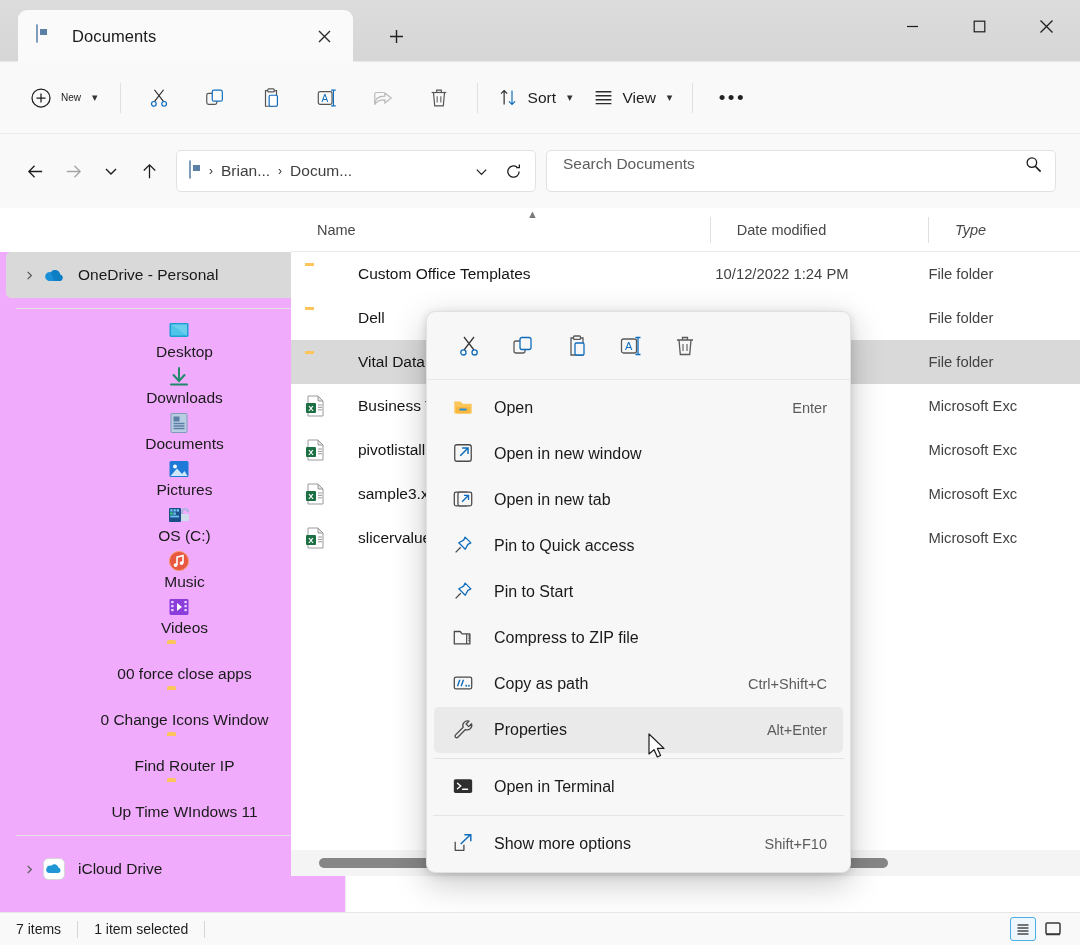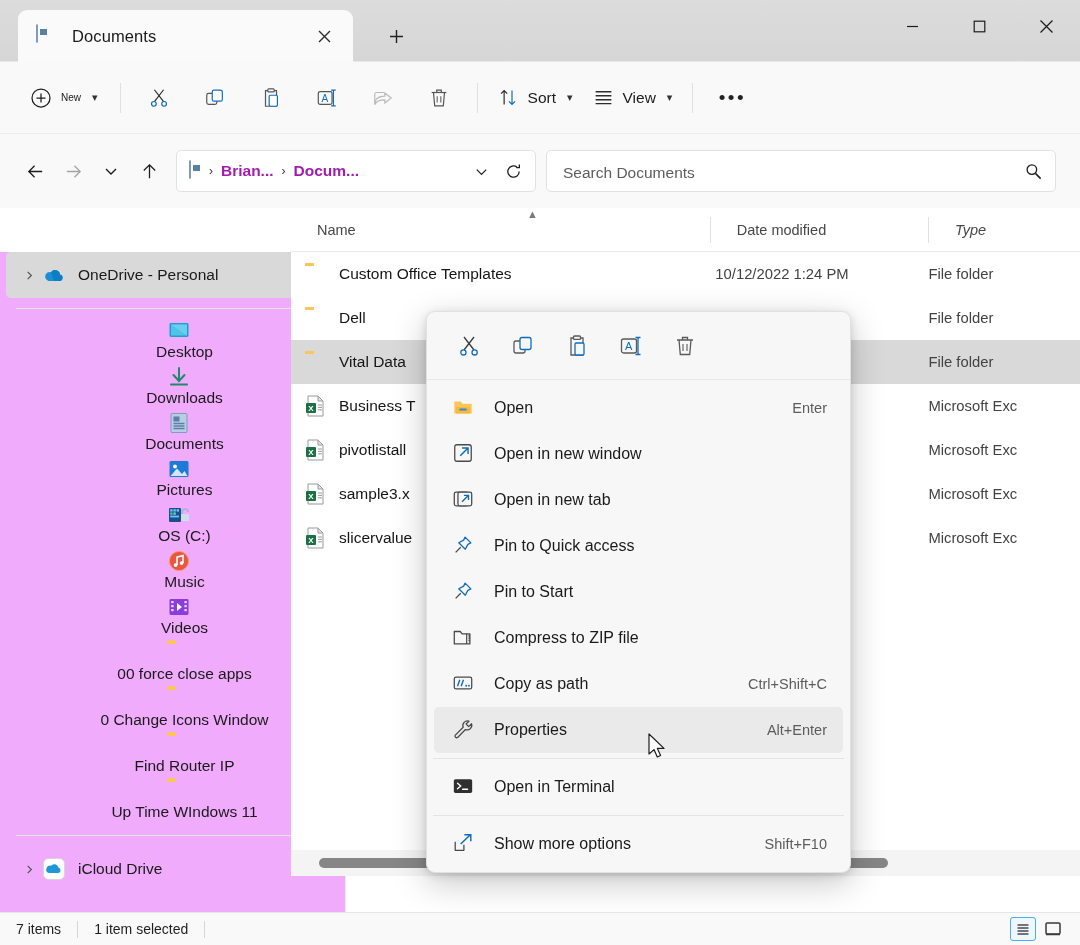--- a/index.html
+++ b/index.html
@@ -86,35 +86,34 @@
     color: #1c1c1c; flex: 0 0 auto;
   }
   .addrbar {
     flex: 1 1 auto; height: 42px; margin: 0 10px 0 8px;
     background: #ffffff; border: 1px solid #e2e2e2; border-radius: 5px;
     display: flex; align-items: center; padding: 0 6px 0 12px;
     max-width: 360px;
   }
   .crumb-icon { width: 19px; height: 21px; flex: 0 0 auto; position: relative; }
   .crumb {
-    font-size: 15.5px; color: #a21caf; padding: 4px 7px; border-radius: 4px;
+    font-size: 15.5px; color: #404040; padding: 4px 7px; border-radius: 4px;
     white-space: nowrap;
-    font-weight: bold;
   }
   .crumb-sep { color: #333; font-size: 12px; padding: 0 1px; }
   .addr-spacer { flex: 1 1 auto; }
   .addr-chev, .refresh {
     width: 32px; height: 32px; border-radius: 4px;
     display: flex; align-items: center; justify-content: center; color: #222;
     flex: 0 0 auto;
   }
   .searchbox {
     flex: 1 1 auto; height: 42px; margin-right: 24px;
     background: #ffffff; border: 1px solid #e2e2e2; border-radius: 5px;
-    display: flex; align-items: center; padding: 4px 12px 0 16px;
+    display: flex; align-items: flex-start; padding: 4px 12px 0 16px;
   }
   .searchbox input {
     flex: 1 1 auto; border: none; outline: none;
     font-family: "Liberation Sans", sans-serif; font-size: 15.5px;
     color: #1a1a1a; background: transparent;
   }
   .searchbox input::placeholder { color: #5d5d5d; }
 
   
   .sidebar {
@@ -166,21 +165,21 @@
   .ch.type::after { background: transparent; }
   .sortmark {
     position: absolute; left: 236px; top: 1px;
     font-size: 11px; color: #7a7a7a; line-height: 10px;
   }
   .frow {
     height: 44px; display: flex; align-items: center;
     font-size: 15.5px; color: #151515;
   }
   .frow.sel { background: #d9d9d9; }
-  .fc { display: flex; align-items: center; padding-left: 14px; overflow: hidden; white-space: nowrap; }
+  .fc { display: flex; align-items: center; padding-left: 14px; overflow: hidden; white-space: nowrap; gap: 19px; }
   .fc.name { width: 448px; }
   .fc.date { width: 232px; color: #424242; font-size: 14.8px; }
   .fc.type { width: 180px; color: #424242; font-size: 14.8px; }
   .f-ico { width: 22px; height: 22px; flex: 0 0 auto; margin-right: 12px; position: relative; }
   .hscroll-track {
     position: absolute; left: 0; bottom: 0; width: 789px; height: 26px;
     background: #f4f4f4;
   }
   .hscroll-thumb {
     position: absolute; left: 28px; top: 8px; width: 569px; height: 10px;

